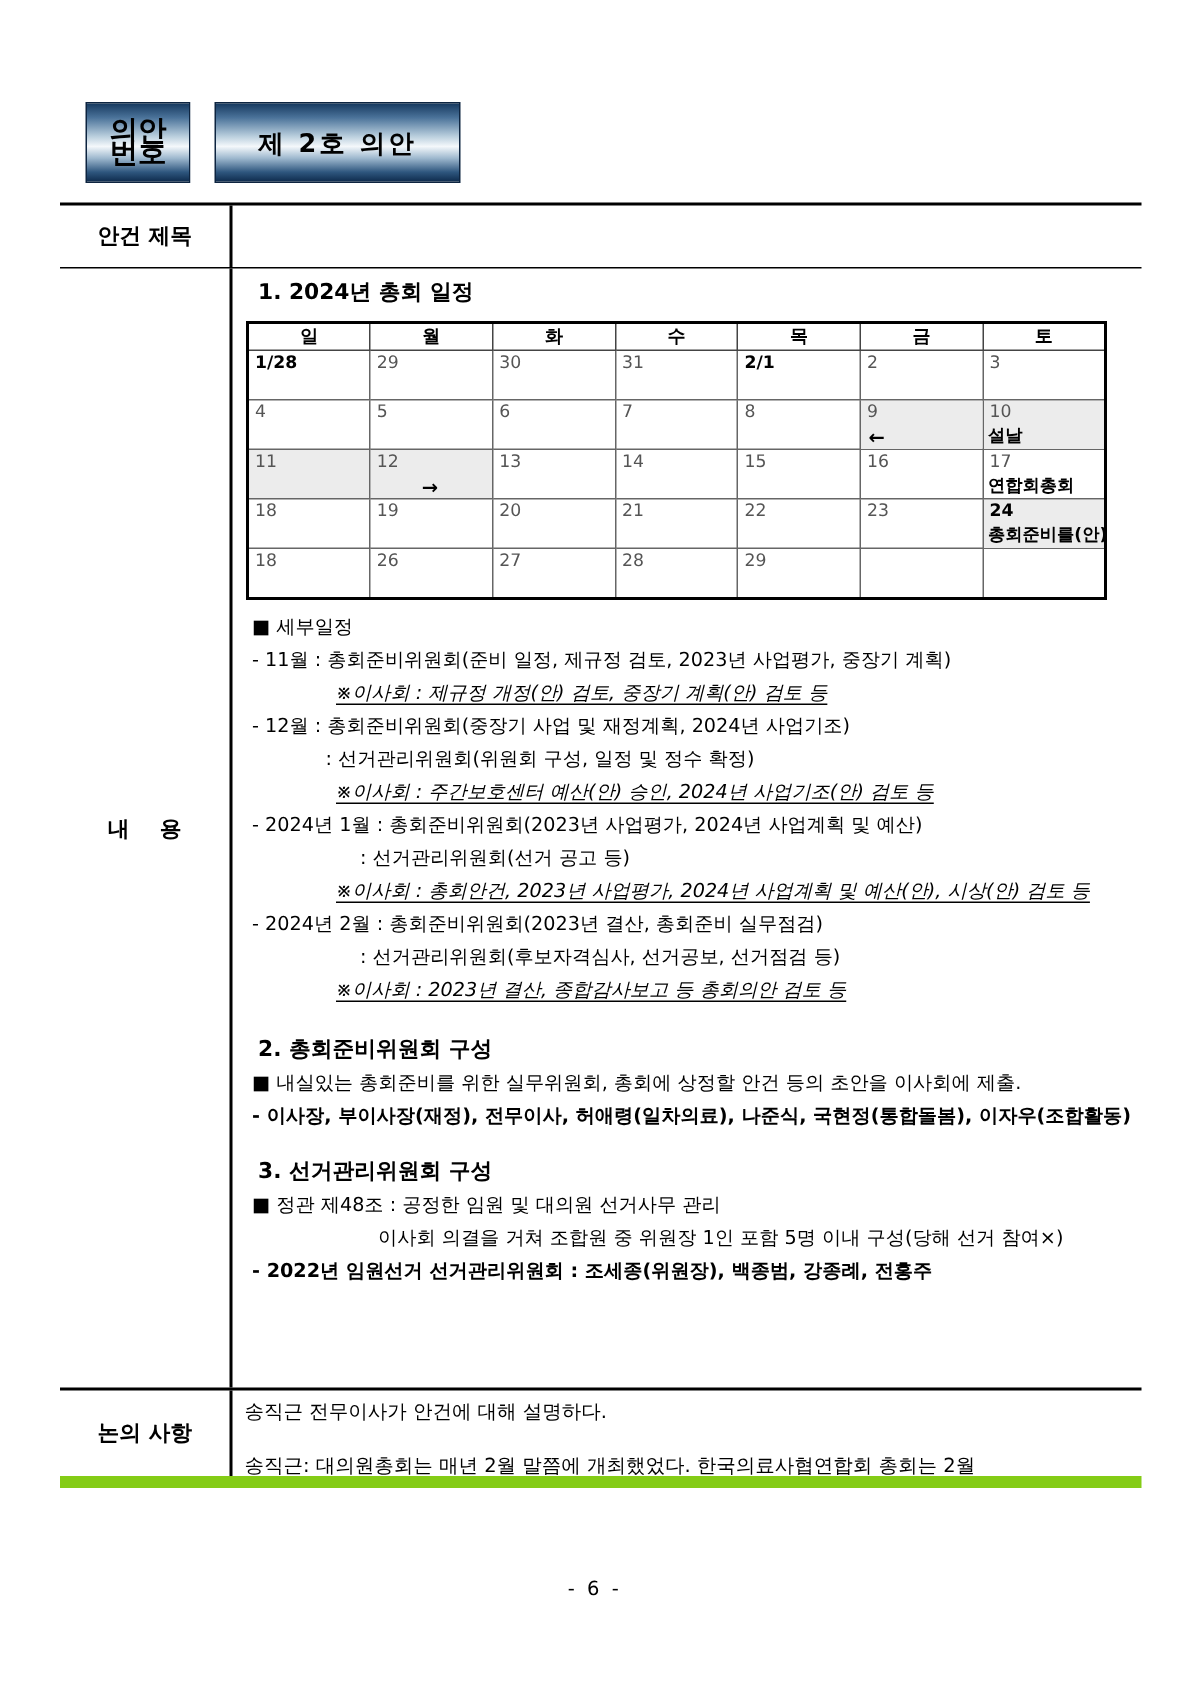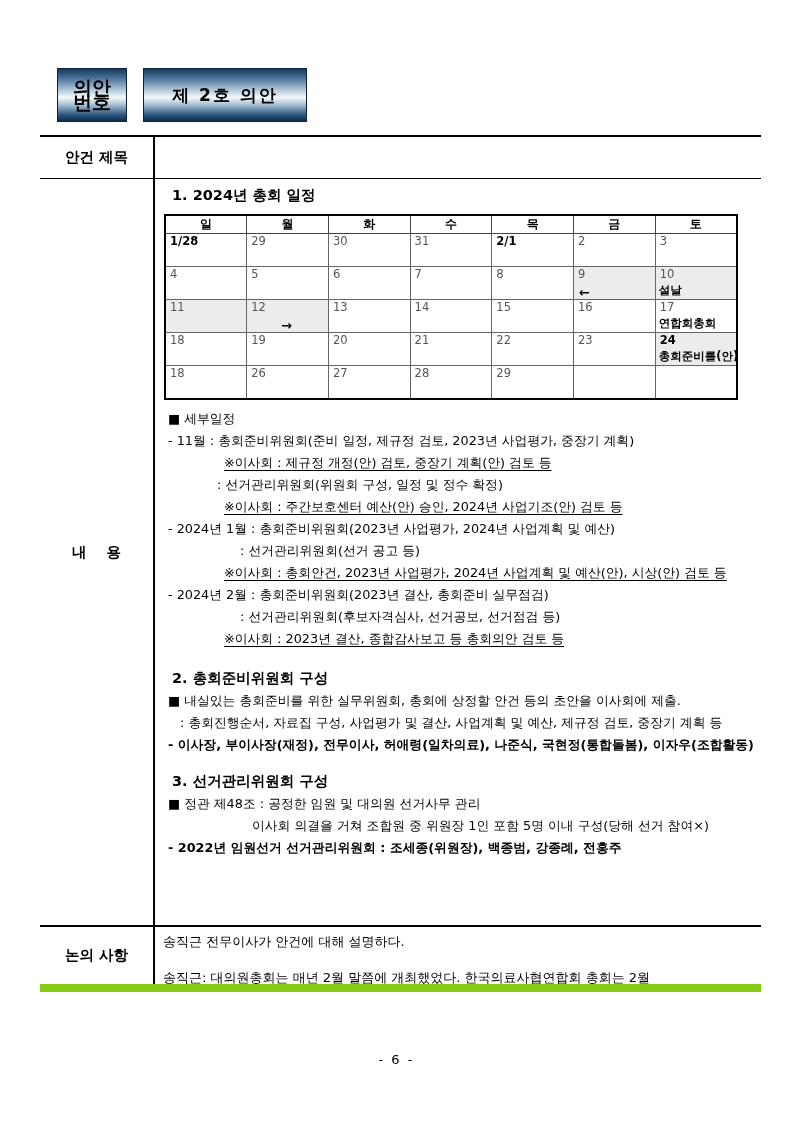--- a/index.html
+++ b/index.html
@@ -26,21 +26,21 @@
   .r1{height:42px;} .r2{height:33px;} .r3{height:748px;} .r4{height:57px;}
   .r1 .tvalue,.r2 .tvalue{display:flex;align-items:center;padding-left:12px;font-size:14px;}
 
   
   .content-area{padding:4px 2px 0 5px;font-size:12.8px;}
   .sec-heading{font-weight:bold;font-size:14.5px;padding:3px 0 3px 2px;line-height:18px;margin-left:10px;}
   .mt2{margin-top:16px;} .mt3{margin-top:13px;}
   .cline{line-height:22px;white-space:nowrap;}.ind1{padding-left:8px}.ind2{padding-left:20px}.ind3{padding-left:57px}
   .ind4{padding-left:64px}.ind5{padding-left:80px}.ind6{padding-left:92px}
   .b{font-weight:bold;}
-  .u{text-decoration:underline;text-underline-offset:3px;}
+  .u{text-decoration:underline;text-underline-offset:3px;font-style:italic;}
   .sched-title{padding-left:8px;line-height:22px;margin-top:5px;}
 
   
   .calendar{border-collapse:collapse;margin:7px 0 8px 4px;table-layout:fixed;width:574px;border:2px solid #000;}
   .calendar th{border:1px solid #444;height:17px;font-size:12px;padding:0;font-weight:bold;background:#fff;}
   .calendar td{border:1px solid #666;height:31px;vertical-align:top;font-size:11.5px;padding:1px 0 0 4px;position:relative;}
   .calendar td.shaded{background:#ececec;}
   .cnum{color:#555;line-height:13px;}
   .cnum.b{color:#000;font-weight:bold;}
   .clabel{position:absolute;bottom:1px;left:3px;font-weight:bold;font-size:11.5px;white-space:nowrap;color:#000;}
@@ -215,34 +215,34 @@
                   <div class="cnum"></div>
                 </td>
               </tr>
             </tbody>
         </table>
 
         <div class="sched-title">■ 세부일정</div>
         <div id="schedule-lines">
             <div class="cline ind1">- 11월 : 총회준비위원회(준비 일정, 제규정 검토, 2023년 사업평가, 중장기 계획)</div>
             <div class="cline ind4 u">※이사회 : 제규정 개정(안) 검토, 중장기 계획(안) 검토 등</div>
+            <div class="cline ind1">- 12월 : 총회준비위원회(중장기 사업 및 재정계획, 2024년 사업기조)</div>
             <div class="cline ind3">: 선거관리위원회(위원회 구성, 일정 및 정수 확정)</div>
             <div class="cline ind4 u">※이사회 : 주간보호센터 예산(안) 승인, 2024년 사업기조(안) 검토 등</div>
             <div class="cline ind1">- 2024년 1월 : 총회준비위원회(2023년 사업평가, 2024년 사업계획 및 예산)</div>
             <div class="cline ind5">: 선거관리위원회(선거 공고 등)</div>
             <div class="cline ind4 u">※이사회 : 총회안건, 2023년 사업평가, 2024년 사업계획 및 예산(안), 시상(안) 검토 등</div>
             <div class="cline ind1">- 2024년 2월 : 총회준비위원회(2023년 결산, 총회준비 실무점검)</div>
             <div class="cline ind5">: 선거관리위원회(후보자격심사, 선거공보, 선거점검 등)</div>
             <div class="cline ind4 u">※이사회 : 2023년 결산, 종합감사보고 등 총회의안 검토 등</div>
           </div>
 
         <div class="sec-heading mt2">2. 총회준비위원회 구성</div>
         <div id="sec2-lines">
             <div class="cline ind1">■ 내실있는 총회준비를 위한 실무위원회, 총회에 상정할 안건 등의 초안을 이사회에 제출.</div>
-            <div class="cline ind2">: 총회진행순서, 자료집 구성, 사업평가 및 결산, 사업계획 및 예산, 제규정 검토, 중장기 계획 등</div>
             <div class="cline ind1 b">- 이사장, 부이사장(재정), 전무이사, 허애령(일차의료), 나준식, 국현정(통합돌봄), 이자우(조합활동)</div>
           </div>
 
         <div class="sec-heading mt3">3. 선거관리위원회 구성</div>
         <div id="sec3-lines">
             <div class="cline ind1">■ 정관 제48조 : 공정한 임원 및 대의원 선거사무 관리</div>
             <div class="cline ind6">이사회 의결을 거쳐 조합원 중 위원장 1인 포함 5명 이내 구성(당해 선거 참여×)</div>
             <div class="cline ind1 b">- 2022년 임원선거 선거관리위원회 : 조세종(위원장), 백종범, 강종례, 전홍주</div>
           </div>
 

